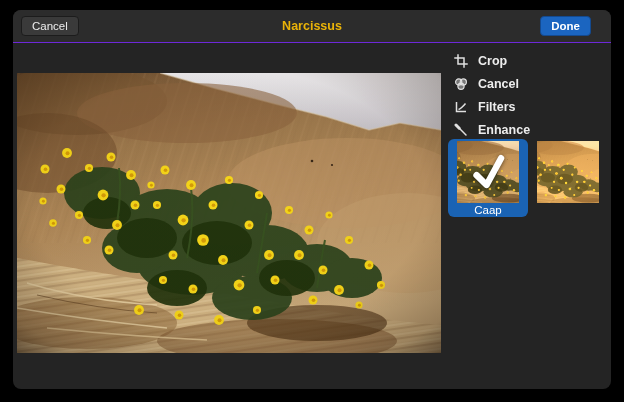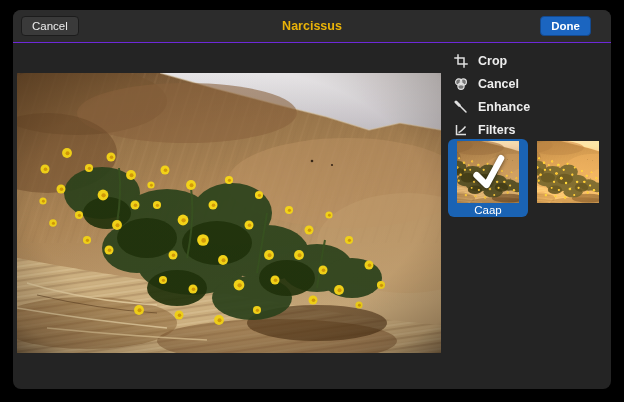--- a/index.html
+++ b/index.html
@@ -200,35 +200,35 @@
               <svg viewBox="0 0 14 14" width="14" height="14" fill="rgba(223,223,223,0.45)" stroke="#e0e0e0" stroke-width="1.2">
                 <circle cx="4.7" cy="5" r="3.1"></circle>
                   <circle cx="9.3" cy="5" r="3.1"></circle>
                   <circle cx="7" cy="9.3" r="3.1"></circle>
               </svg>
             </span>
             <span class="tlabel">Cancel</span>
           </div>
           <div class="tool">
             <span class="ticon">
+              <svg viewBox="0 0 14 14" width="14" height="14" fill="none" stroke="#e0e0e0" stroke-width="1.5">
+                <path d="M2.5 2 V11.5 H12"></path>
+                <path d="M4.5 9.5 C6.5 9 9 6.5 11.5 3.5"></path>
+              </svg>
+            </span>
+            <span class="tlabel">Filters</span>
+          </div>
+          <div class="tool">
+            <span class="ticon">
               <svg viewBox="0 0 14 14" width="14" height="14" fill="none" stroke="#e0e0e0">
                 <path d="M2 2 L5.2 5.2" stroke-width="3" stroke-linecap="round"></path>
                 <path d="M4.8 4.8 L12 12" stroke-width="1.5" stroke-linecap="round"></path>
               </svg>
             </span>
             <span class="tlabel">Enhance</span>
-          </div>
-          <div class="tool">
-            <span class="ticon">
-              <svg viewBox="0 0 14 14" width="14" height="14" fill="none" stroke="#e0e0e0" stroke-width="1.5">
-                <path d="M2.5 2 V11.5 H12"></path>
-                <path d="M4.5 9.5 C6.5 9 9 6.5 11.5 3.5"></path>
-              </svg>
-            </span>
-            <span class="tlabel">Filters</span>
           </div>
         </div>
 
         <div class="filters-grid">
 
 
 
 
 
           <div class="ftile selected" style="background: rgb(26, 99, 180);">

